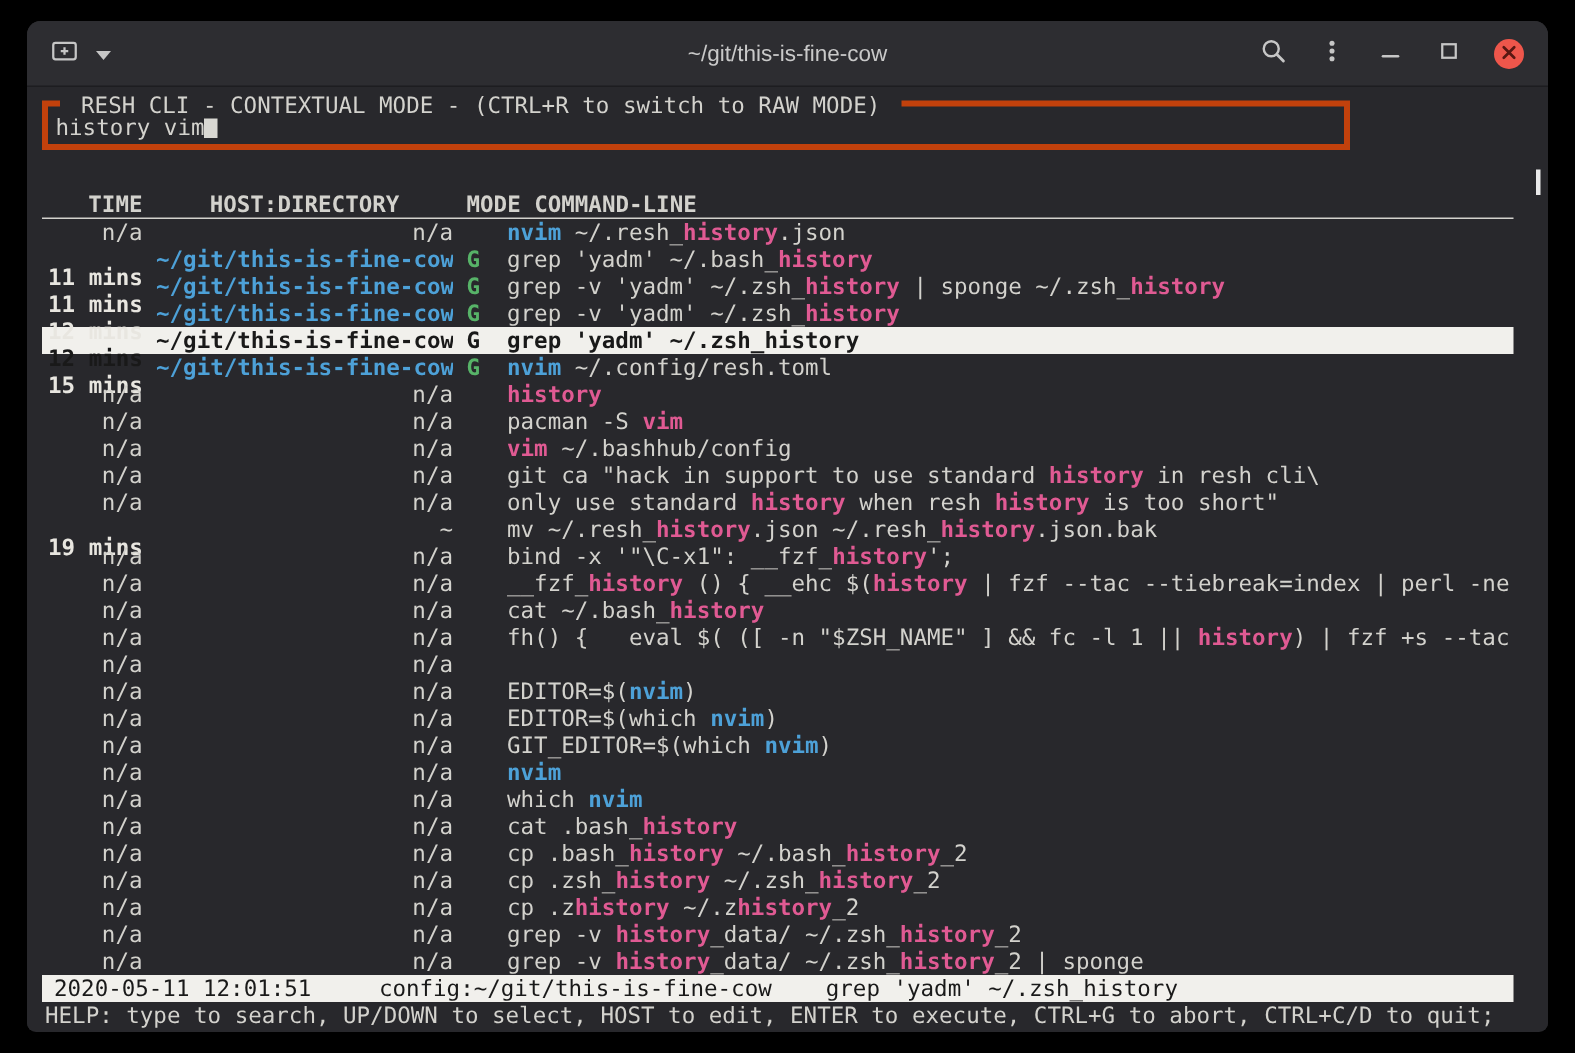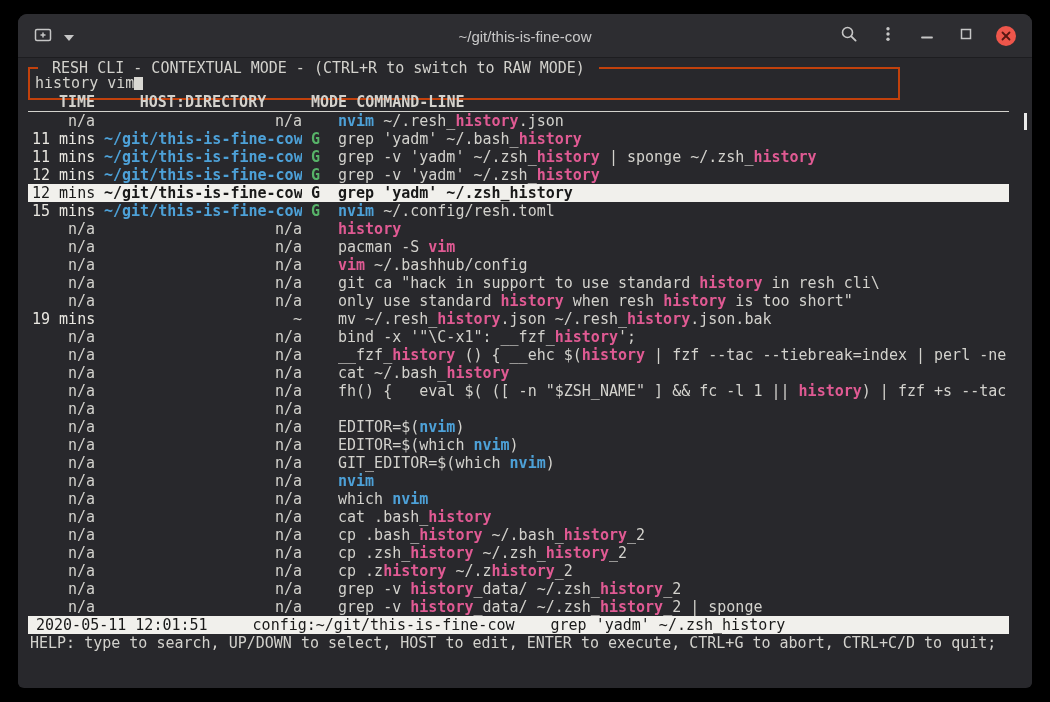--- a/index.html
+++ b/index.html
@@ -27,43 +27,43 @@
   .tb-btn{display:flex;align-items:center;justify-content:center;cursor:default;}
   .close-btn{width:20px;height:20px;border-radius:50%;background:#ee564b;display:flex;align-items:center;justify-content:center;}
   
   .terminal{
     position:relative;height:629px;background:var(--termbg);
     font-family:"DejaVu Sans Mono","Liberation Mono",monospace;
     font-size:15px;color:var(--fg);
   }
   .search-box{
     position:absolute;left:10px;top:9px;width:872px;height:33px;
-    border:2px solid #c2410c;
+    border:4px solid #c2410c;
   }
   .box-title{
     position:absolute;top:-9px;left:8px;background:var(--termbg);
     padding:0 5px;white-space:pre;line-height:17px;
   }
   .query-line{padding-left:5px;line-height:29px;white-space:pre;}
   .cursor{display:inline-block;width:9px;height:15px;background:#d9d8d3;vertical-align:-2px;}
   .scroll-thumb{position:absolute;right:5px;top:55px;width:3px;height:17px;background:#e9e9e9;}
-  .content{position:absolute;left:10px;top:35px;width:981px;}
+  .content{position:absolute;left:10px;top:69px;width:981px;}
   .trow{display:flex;height:18px;line-height:18px;padding-left:4px;white-space:pre;}
   .header{font-weight:bold;border-bottom:1px solid #d3d2cd;height:19px;}
   .c-time{width:63px;text-align:right;flex:none;}
   .c-gap{width:9px;flex:none;}
   .c-dir{width:198px;text-align:right;flex:none;overflow:hidden;}
   .hdr-dir{display:flex;justify-content:center;text-align:left;}
   .hdr-fc{display:flex;column-gap:9px;}
   .c-flags{width:27px;flex:none;color:var(--flag);font-weight:bold;}
   .c-cmd{flex:1;overflow:hidden;}
   .dir-blue{color:var(--path);font-weight:bold;}
   .hl-pink{color:var(--match);font-weight:bold;}
   .hl-blue{color:var(--path);font-weight:bold;}
-  .time-real{color:#e8e6e0;font-weight:normal;}
+  .time-real{color:#e8e6e0;font-weight:bold;margin-top:12px;}
   .row.selected{background:var(--selbg);color:var(--seltx);font-weight:bold;}
   .row.selected .hl-pink,.row.selected .hl-blue,.row.selected .dir-blue,
   .row.selected .c-flags,.row.selected .time-real{color:inherit;}
   .status-bar{
     display:flex;height:18px;line-height:18px;background:var(--selbg);
     color:var(--seltx);font-weight:normal;padding-left:8px;white-space:pre;
   }
   .s2{margin-left:45px;} .s3{margin-left:36px;}
   .help{height:18px;line-height:18px;padding-left:2px;white-space:pre;color:var(--fg);}
 </style>

